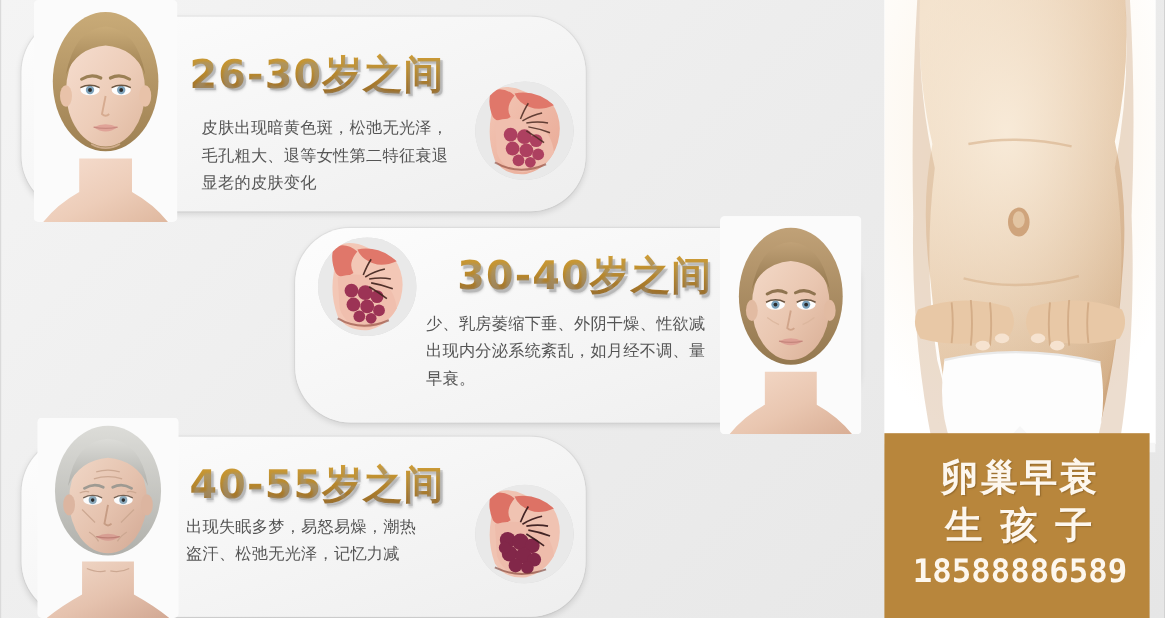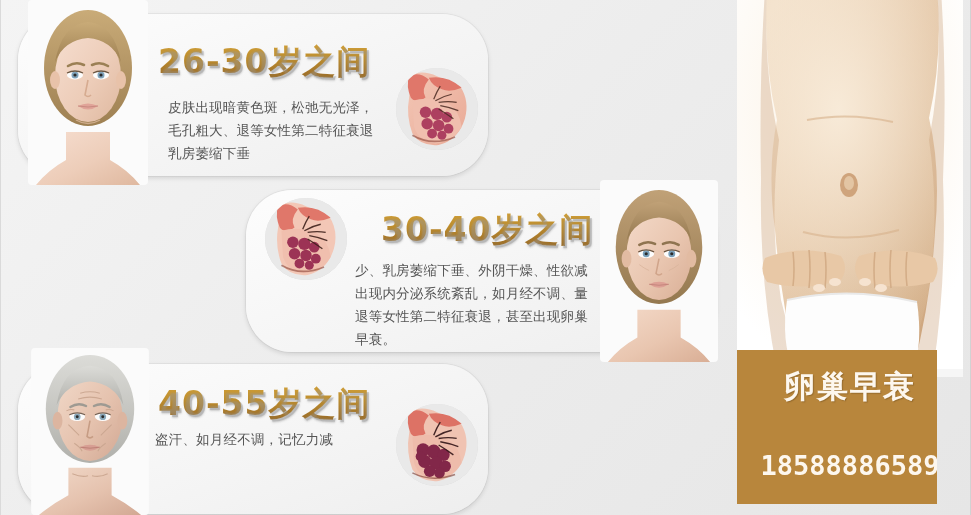--- a/index.html
+++ b/index.html
@@ -82,21 +82,21 @@
 
   
   #right-photo {
     position: absolute;
     left: 737px; top: 0; width: 226px; height: 370px;
     background: #ffffff;
     overflow: hidden;
   }
   #gold-banner {
     position: absolute;
-    left: 737px; top: 350px; width: 200px; height: 154px;
+    left: 737px; top: 361px; width: 221px; height: 154px;
     background: #b8863c;
     overflow: hidden;
   }
   .banner-cn {
     position: absolute;
     left: 0; width: 226px;
     text-align: center;
     color: #fdf7ee;
     font-family: "DejaVu Sans", "Liberation Sans", sans-serif;
     font-weight: bold;
@@ -188,21 +188,21 @@
       </g>
     </svg>
   </div>
 
   <div class="title-shadow" style="left:160px; top:42px;">26-30岁之间</div>
   <div class="title" style="left:158px; top:40px;">26-30岁之间</div>
 
   <div class="body-text" style="left:168px; top:96px; width:240px;">
     <div>皮肤出现暗黄色斑，松弛无光泽，</div>
     <div>毛孔粗大、退等女性第二特征衰退</div>
-    <div>乳房萎缩下垂</div>
+    <div>显老的皮肤变化</div>
   </div>
 
   <div class="med" style="left:396px; top:68px; width:82px; height:82px;">
     <svg width="82" height="82" viewBox="0 0 100 100">
       <defs>
         <linearGradient id="og1" x1="0" y1="0" x2="1" y2="1">
           <stop offset="0%" stop-color="#f3c7b6"></stop>
           <stop offset="100%" stop-color="#e9a995"></stop>
         </linearGradient>
       </defs>
@@ -264,21 +264,20 @@
       <path d="M20 82 Q44 96 72 84" stroke="#8a4336" stroke-width="2" fill="none" opacity="0.6"></path>
     </svg>
   </div>
 
   <div class="title-shadow" style="left:383px; top:210px;">30-40岁之间</div>
   <div class="title" style="left:381px; top:208px;">30-40岁之间</div>
 
   <div class="body-text" style="left:355px; top:259px; width:250px;">
     <div>少、乳房萎缩下垂、外阴干燥、性欲减</div>
     <div>出现内分泌系统紊乱，如月经不调、量</div>
-    <div>退等女性第二特征衰退，甚至出现卵巢</div>
     <div>早衰。</div>
   </div>
 
   <div class="portrait" style="left:600px; top:180px; width:118px; height:182px;">
     <svg width="118" height="182" viewBox="0 0 120 185">
       <defs>
         <linearGradient id="skin2" x1="0" y1="0" x2="1" y2="1">
           <stop offset="0%" stop-color="#f4dac9"></stop>
           <stop offset="55%" stop-color="#e9c6b0"></stop>
           <stop offset="100%" stop-color="#d9ae95"></stop>
@@ -372,21 +371,22 @@
           <path d="M62 130 Q70 132 78 128"></path>
         </g>
       </g>
     </svg>
   </div>
 
   <div class="title-shadow" style="left:160px; top:384px;">40-55岁之间</div>
   <div class="title" style="left:158px; top:382px;">40-55岁之间</div>
 
   <div class="body-text" style="left:155px; top:428px; width:240px;">
-    <div>盗汗、如月经不调，记忆力减</div>
+    <div>出现失眠多梦，易怒易燥，潮热</div>
+    <div>盗汗、松弛无光泽，记忆力减</div>
   </div>
 
   <div class="med" style="left:396px; top:404px; width:82px; height:82px;">
     <svg width="82" height="82" viewBox="0 0 100 100">
       <rect width="100" height="100" fill="#e9e9e9"></rect>
       <path d="M18 8 Q34 2 50 10 L78 22 Q90 40 84 62 Q76 88 52 94 Q30 96 20 80 Q12 58 16 36 Z" fill="#f0c3b2"></path>
       <path d="M16 10 Q28 4 40 14 Q30 26 36 36 Q24 44 18 36 Q12 22 16 10 Z" fill="#dd7265"></path>
       <path d="M40 12 Q62 8 80 24 Q66 30 56 26 Q44 22 40 12 Z" fill="#dd7265"></path>
       <path d="M20 40 Q40 34 62 42 Q78 52 80 72 Q70 90 48 92 Q28 90 22 72 Z" fill="#eebcab"></path>
       <g fill="#7c1f44" opacity="0.95">
@@ -462,17 +462,18 @@
       </g>
     </svg>
   </div>
 
   <svg id="banner-notch" viewBox="0 0 226 22">
     <polygon points="0,22 0,14 100,14 113,0 126,14 226,14 226,22" fill="#f6f6f6"></polygon>
   </svg>
 
   <div id="gold-banner">
     <div class="banner-cn" style="top:16px;">卵巢早衰</div>
+    <div class="banner-cn" style="top:56px;">生 孩 子</div>
     <div class="banner-phone" style="top:100px;">18588886589</div>
   </div>
 
   <div id="frame-edge"></div>
 </div>
 
 </body></html>

